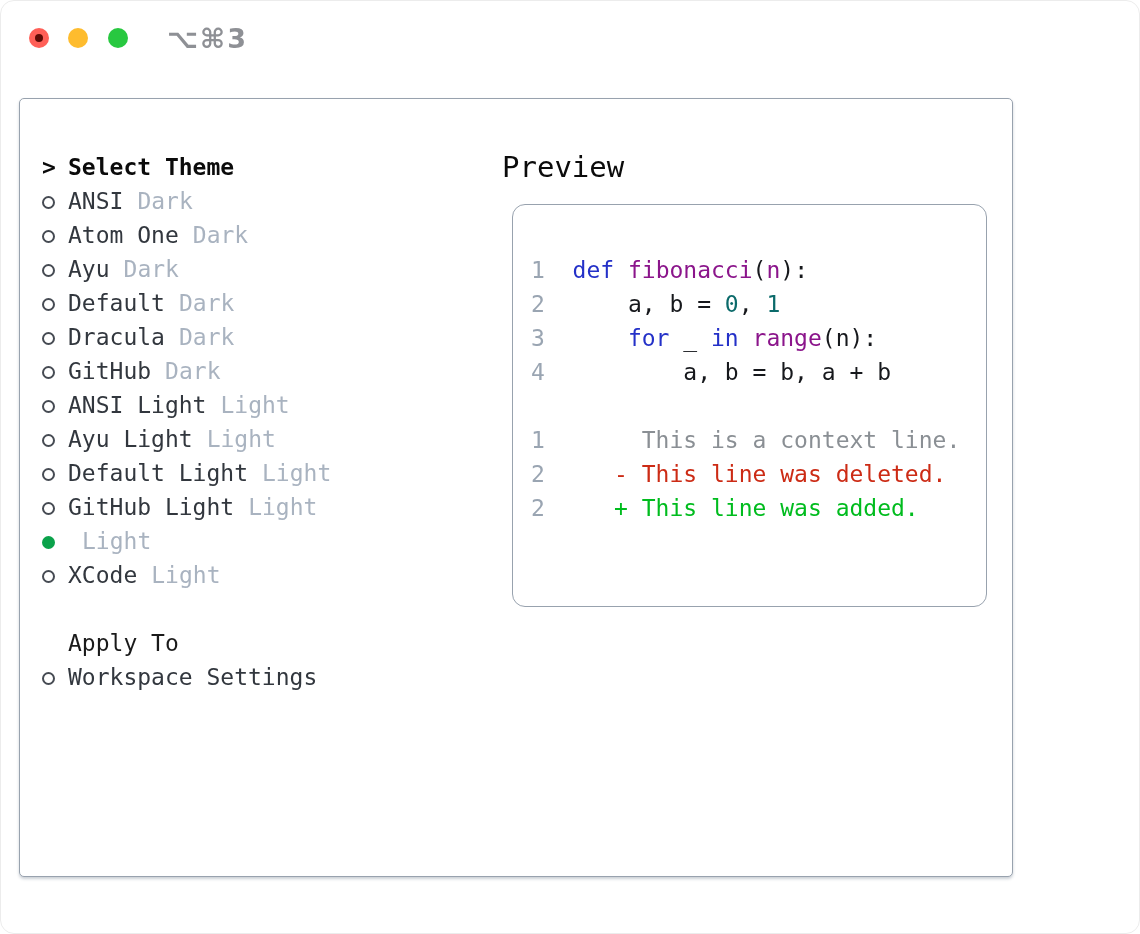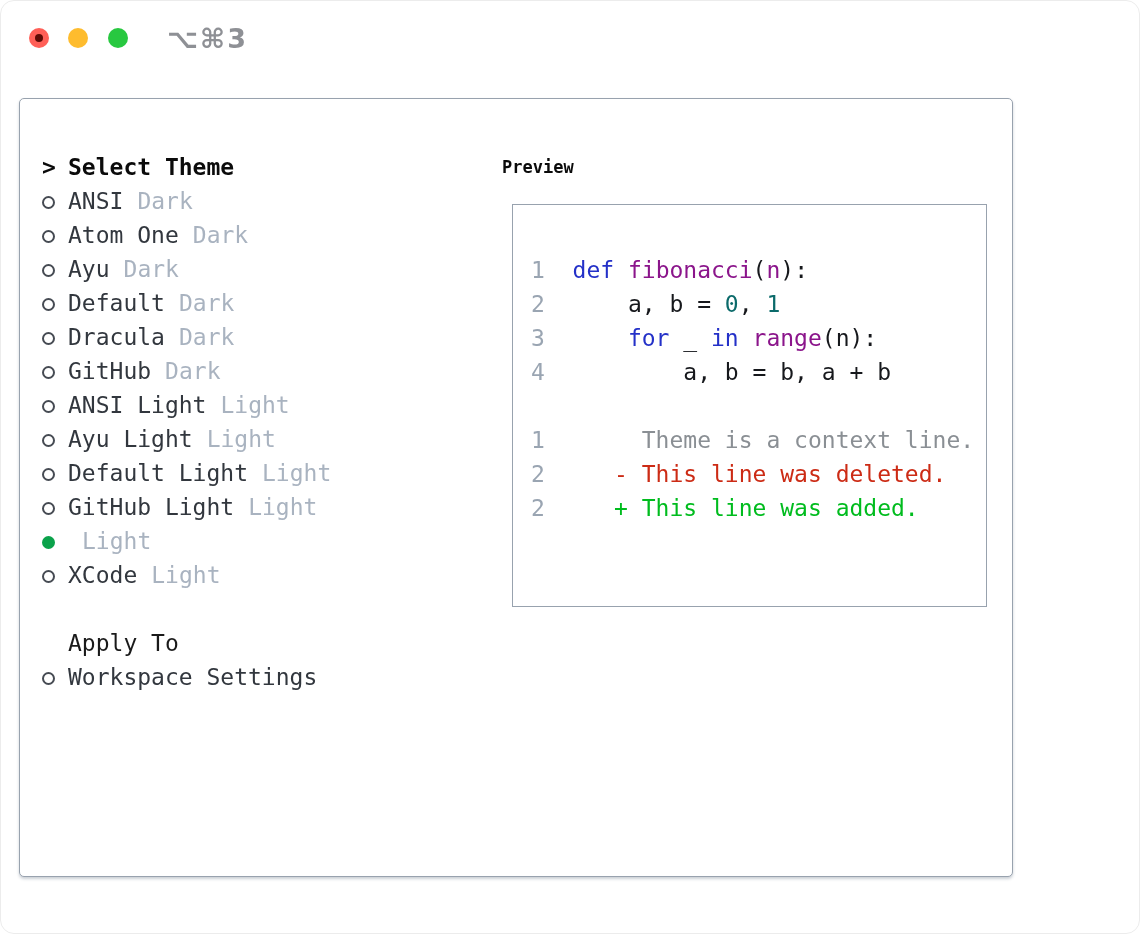--- a/index.html
+++ b/index.html
@@ -55,25 +55,25 @@
   .item-name.sel-text{color:var(--ui-green,#0ba24b);}
   .badge{color:var(--badge-gray,#a9b3c0);margin-left:14px;}
   .section-label{color:#1a1a1a;}
   .spacer-row{height:34px;}
   .hint{
     margin-top:34px;width:412px;
     color:var(--badge-gray,#a9b3c0);font-size:23px;line-height:34px;
   }
   
   .preview-hdr{
-    height:34px;font-size:17px;line-height:34px;font-weight:bold;color:#0b0b0b;
+    height:34px;font-size:29px;line-height:34px;font-weight:normal;color:#0b0b0b;
   }
   .preview-box{
     margin:20px 0 0 10px;width:475px;height:403px;box-sizing:border-box;
-    border:1.5px solid var(--border-gray,#98a2ae);border-radius:0;
+    border:1.5px solid var(--border-gray,#98a2ae);border-radius:13px;
     padding:48px 0 0 18px;background:#fff;
     font-size:23px;line-height:34px;color:#16181c;overflow:hidden;
   }
   .code-line{white-space:pre;height:34px;}
   .gutter{display:inline-block;width:3ch;color:var(--line-number-gray,#9aa5b2);}
   .diff-block{margin-top:34px;}
   .c-kw{color:var(--keyword-blue,#2431c8);}
   .c-fn{color:var(--function-purple,#8b158b);}
   .c-num{color:var(--number-teal,#0b6a6a);}
   .c-ctx{color:var(--context-gray,#8a8f94);}
@@ -183,21 +183,21 @@
     <div class="right-col">
       <div class="preview-hdr">Preview</div>
       <div class="preview-box">
         <div id="code-block">
             <div class="code-line"><span class="gutter">1</span><span class="c-kw">def</span><span> </span><span class="c-fn">fibonacci</span><span>(</span><span class="c-fn">n</span><span>):</span></div>
             <div class="code-line"><span class="gutter">2</span><span>    a, b = </span><span class="c-num">0</span><span>, </span><span class="c-num">1</span></div>
             <div class="code-line"><span class="gutter">3</span><span>    </span><span class="c-kw">for</span><span> _ </span><span class="c-kw">in</span><span> </span><span class="c-fn">range</span><span>(n):</span></div>
             <div class="code-line"><span class="gutter">4</span><span>        a, b = b, a + b</span></div>
           </div>
         <div id="diff-block" class="diff-block">
-            <div class="code-line"><span class="gutter">1</span><span class="c-ctx">     Theme is a context line.</span></div>
+            <div class="code-line"><span class="gutter">1</span><span class="c-ctx">     This is a context line.</span></div>
             <div class="code-line"><span class="gutter">2</span><span class="c-del">   - This line was deleted.</span></div>
             <div class="code-line"><span class="gutter">2</span><span class="c-add">   + This line was added.</span></div>
           </div>
       </div>
     </div>
 
   </div>
 </div>
 
 </body></html>

